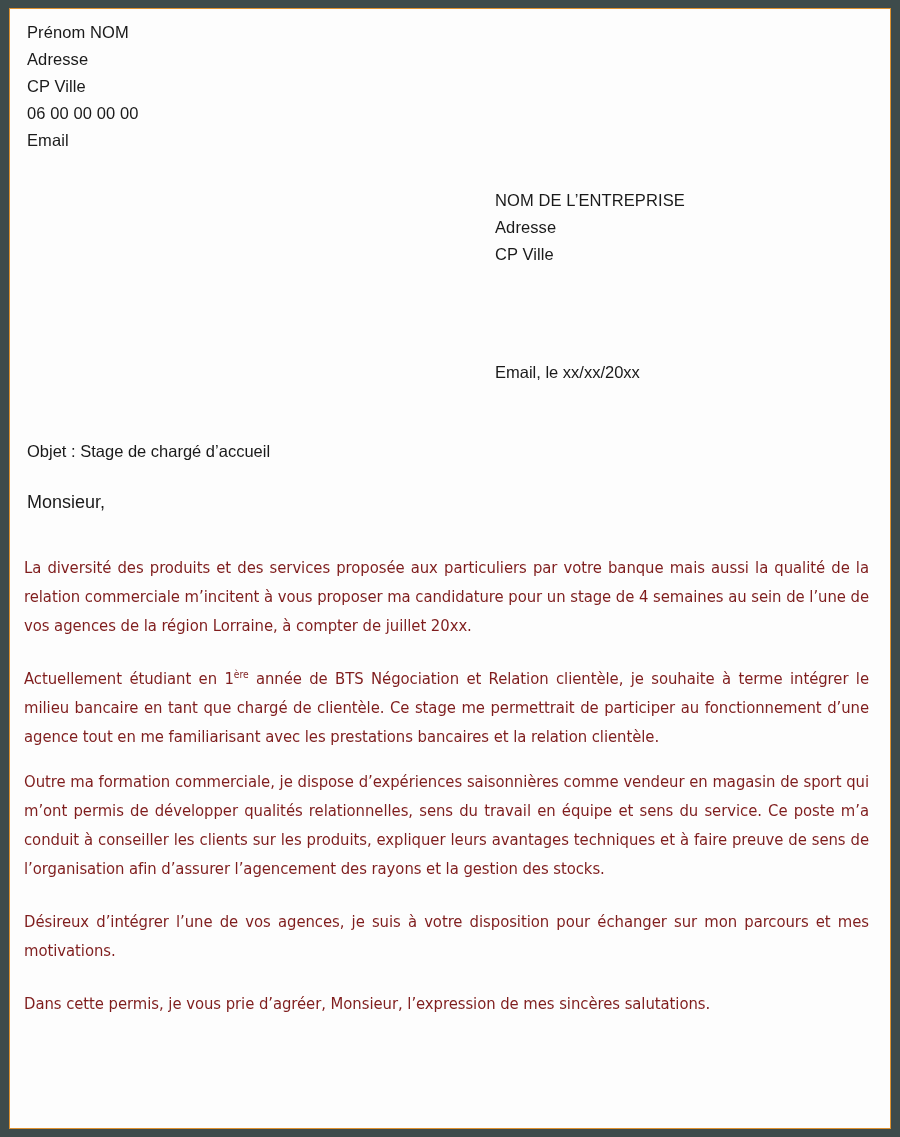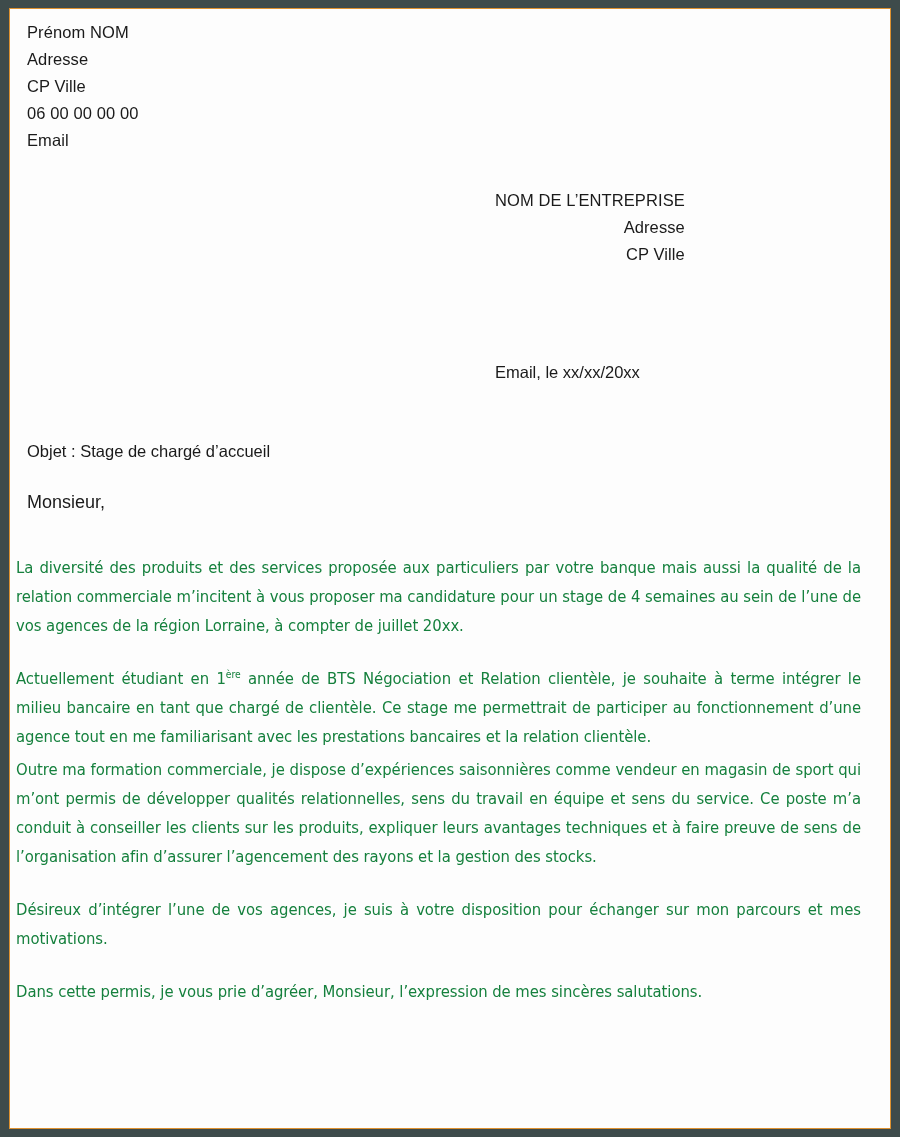--- a/index.html
+++ b/index.html
@@ -56,21 +56,20 @@
 
   #sender {
     position: absolute;
     left: 17px;
     top: 10px;
   }
   #recipient {
     position: absolute;
     left: 485px;
     top: 178px;
-    text-align: right;
   }
   #date-line {
     position: absolute;
     left: 485px;
     top: 350px;
     font-size: 16.5px;
     line-height: 27px;
     color: #1a1a1a;
   }
   #subject {
@@ -88,38 +87,38 @@
     top: 480px;
     font-size: 18px;
     line-height: 27px;
     color: #1a1a1a;
     text-align: right;
   }
 
   
   #body-copy {
     position: absolute;
-    left: 6px;
+    left: 14px;
     top: 544px;
     width: 845px;
     font-family: "DejaVu Sans Condensed", "Liberation Sans Narrow",
                  "Liberation Sans", sans-serif;
     font-size: 16.5px;
     font-stretch: condensed;
     line-height: 29px;
-    color: #15803d;
+    color: #7f1d1d;
     text-align: justify;
     text-justify: inter-word;
     letter-spacing: -0.05px;
   }
   #body-copy p {
     margin: 0 0 24px 0;
   }
   #body-copy p.tight {
-    margin-bottom: 4px;
+    margin-bottom: 16px;
   }
   #body-copy sup {
     font-size: 0.62em;
     vertical-align: super;
     line-height: 0;
   }
 
   
   #watermark {
     position: absolute;

